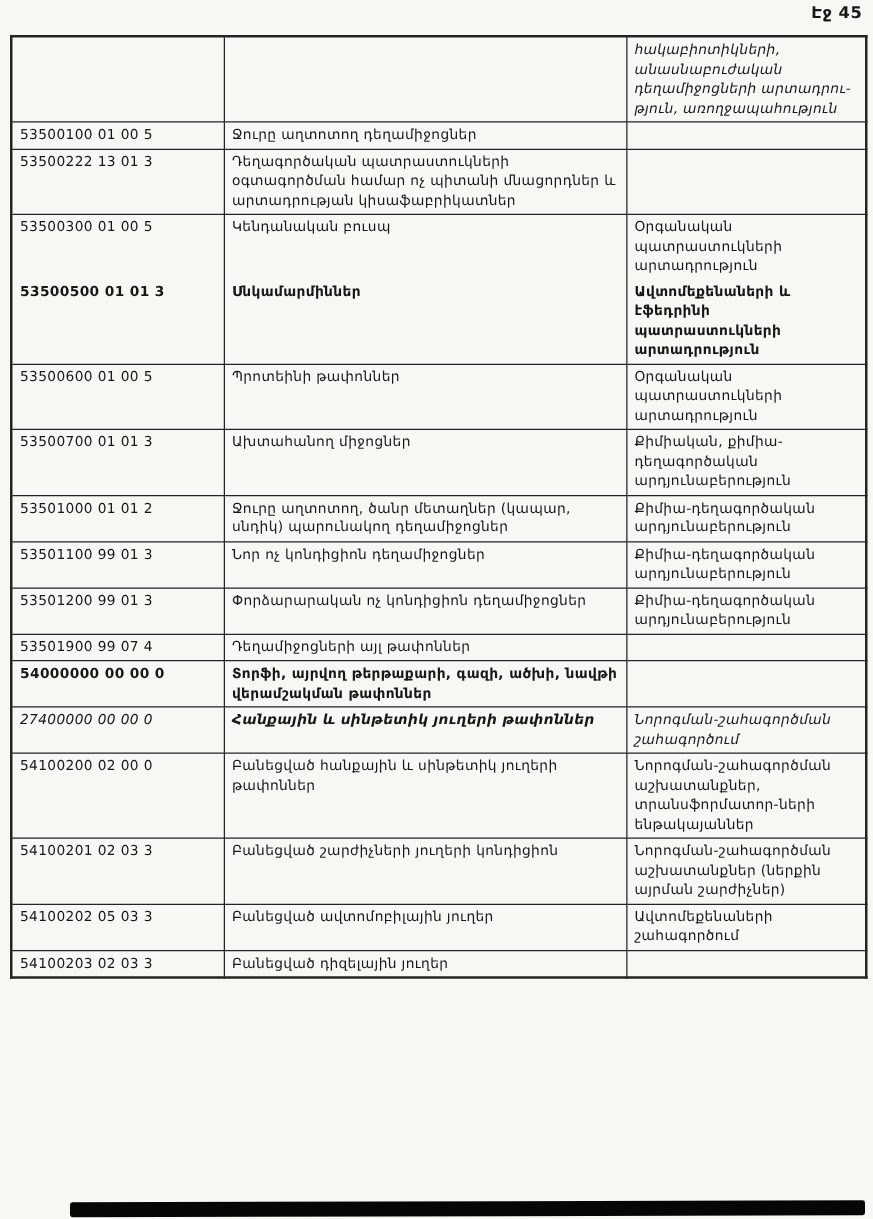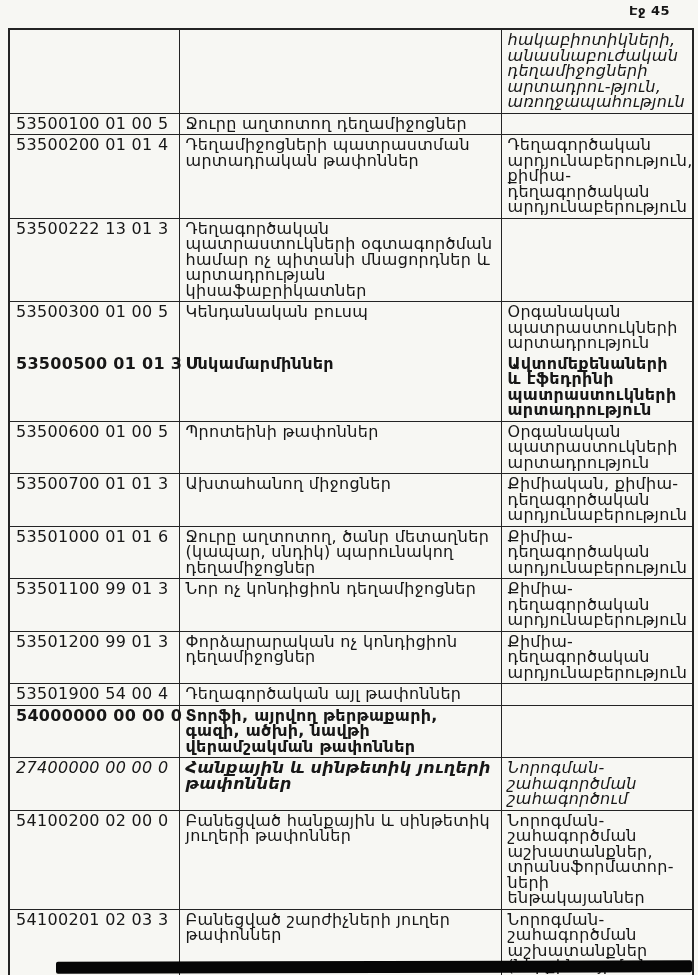--- a/index.html
+++ b/index.html
@@ -7,38 +7,38 @@
   body {
     width: 698px; height: 975px;
     position: relative;
     overflow: hidden;
     background: #f7f7f3;
     font-family: "DejaVu Sans", sans-serif;
     color: #171717;
   }
   .page-label {
     position: absolute;
-    top: 3px; right: 28px;
+    top: 3px; right: 8px;
     font-size: 13px;
     font-weight: bold;
     letter-spacing: 0.5px;
   }
   table.waste-table {
     position: absolute;
     top: 28px; left: 8px;
     width: 684px;
     border-collapse: collapse;
     border: 2px solid #242424;
     table-layout: fixed;
   }
   table.waste-table td {
     border: 1px solid #242424;
     vertical-align: top;
     padding: 2px 6px 3px 6px;
-    font-size: 16px;
+    font-size: 11px;
     line-height: 15.5px;
     letter-spacing: 0.3px;
   }
   td.cell-code { white-space: nowrap; }
   tr.merge-below > td { border-bottom-style: hidden; }
   tr.merge-above > td { border-top-style: hidden; font-weight: bold; }
   tr.bold > td { font-weight: bold; margin-top: 27px; }
   tr.italic > td { font-style: italic; }
   td.name-bold { font-weight: bold; }
   .scan-bar {
@@ -66,25 +66,20 @@
         <td class="cell-code"></td>
         <td class="cell-name"></td>
         <td class="cell-industry">հակաբիոտիկների, անասնաբուժական դեղամիջոցների արտադրու-թյուն, առողջապահություն</td>
       </tr>
       <tr class="">
         <td class="cell-code">53500100 01 00 5</td>
         <td class="cell-name">Ջուրը աղտոտող դեղամիջոցներ</td>
         <td class="cell-industry"></td>
       </tr>
       <tr class="">
-        <td class="cell-code">53500200 01 01 4</td>
-        <td class="cell-name">Դեղամիջոցների պատրաստման արտադրական թափոններ</td>
-        <td class="cell-industry">Դեղագործական արդյունաբերություն, քիմիա-դեղագործական արդյունաբերություն</td>
-      </tr>
-      <tr class="">
         <td class="cell-code">53500222 13 01 3</td>
         <td class="cell-name">Դեղագործական պատրաստուկների օգտագործման համար ոչ պիտանի մնացորդներ և արտադրության կիսաֆաբրիկատներ</td>
         <td class="cell-industry"></td>
       </tr>
       <tr class="">
         <td class="cell-code">53500300 01 00 5</td>
         <td class="cell-name">Կենդանական բուսպ</td>
         <td class="cell-industry">Օրգանական պատրաստուկների արտադրություն</td>
       </tr>
       <tr class="merge-above">
@@ -96,57 +91,57 @@
         <td class="cell-code">53500600 01 00 5</td>
         <td class="cell-name">Պրոտեինի թափոններ</td>
         <td class="cell-industry">Օրգանական պատրաստուկների արտադրություն</td>
       </tr>
       <tr class="">
         <td class="cell-code">53500700 01 01 3</td>
         <td class="cell-name">Ախտահանող միջոցներ</td>
         <td class="cell-industry">Քիմիական, քիմիա-դեղագործական արդյունաբերություն</td>
       </tr>
       <tr class="">
-        <td class="cell-code">53501000 01 01 6</td>
+        <td class="cell-code">53501000 01 01 2</td>
         <td class="cell-name">Ջուրը աղտոտող, ծանր մետաղներ (կապար, սնդիկ) պարունակող դեղամիջոցներ</td>
         <td class="cell-industry">Քիմիա-դեղագործական արդյունաբերություն</td>
       </tr>
       <tr class="">
         <td class="cell-code">53501100 99 01 3</td>
         <td class="cell-name">Նոր ոչ կոնդիցիոն դեղամիջոցներ</td>
         <td class="cell-industry">Քիմիա-դեղագործական արդյունաբերություն</td>
       </tr>
       <tr class="">
         <td class="cell-code">53501200 99 01 3</td>
         <td class="cell-name">Փորձարարական ոչ կոնդիցիոն դեղամիջոցներ</td>
         <td class="cell-industry">Քիմիա-դեղագործական արդյունաբերություն</td>
       </tr>
       <tr class="">
-        <td class="cell-code">53501900 54 00 4</td>
-        <td class="cell-name">Դեղագործական այլ թափոններ</td>
+        <td class="cell-code">53501900 99 07 4</td>
+        <td class="cell-name">Դեղամիջոցների այլ թափոններ</td>
         <td class="cell-industry"></td>
       </tr>
       <tr class="bold">
         <td class="cell-code">54000000 00 00 0</td>
         <td class="cell-name">Տորֆի, այրվող թերթաքարի, գազի, ածխի, նավթի վերամշակման թափոններ</td>
         <td class="cell-industry"></td>
       </tr>
       <tr class="italic">
         <td class="cell-code">27400000 00 00 0</td>
         <td class="cell-name name-bold">Հանքային և սինթետիկ յուղերի թափոններ</td>
         <td class="cell-industry">Նորոգման-շահագործման շահագործում</td>
       </tr>
       <tr class="">
         <td class="cell-code">54100200 02 00 0</td>
         <td class="cell-name">Բանեցված հանքային և սինթետիկ յուղերի թափոններ</td>
         <td class="cell-industry">Նորոգման-շահագործման աշխատանքներ, տրանսֆորմատոր-ների ենթակայաններ</td>
       </tr>
       <tr class="">
         <td class="cell-code">54100201 02 03 3</td>
-        <td class="cell-name">Բանեցված շարժիչների յուղեր թափոններ</td>
+        <td class="cell-name">Բանեցված շարժիչների յուղերի կոնդիցիոն</td>
         <td class="cell-industry">Նորոգման-շահագործման աշխատանքներ (ներքին այրման շարժիչներ)</td>
       </tr>
       <tr class="">
         <td class="cell-code">54100202 05 03 3</td>
         <td class="cell-name">Բանեցված ավտոմոբիլային յուղեր</td>
         <td class="cell-industry">Ավտոմեքենաների շահագործում</td>
       </tr>
       <tr class="">
         <td class="cell-code">54100203 02 03 3</td>
         <td class="cell-name">Բանեցված դիզելային յուղեր</td>

